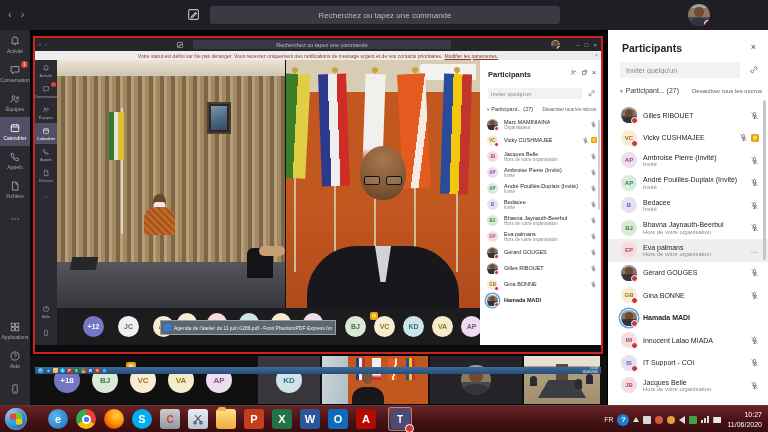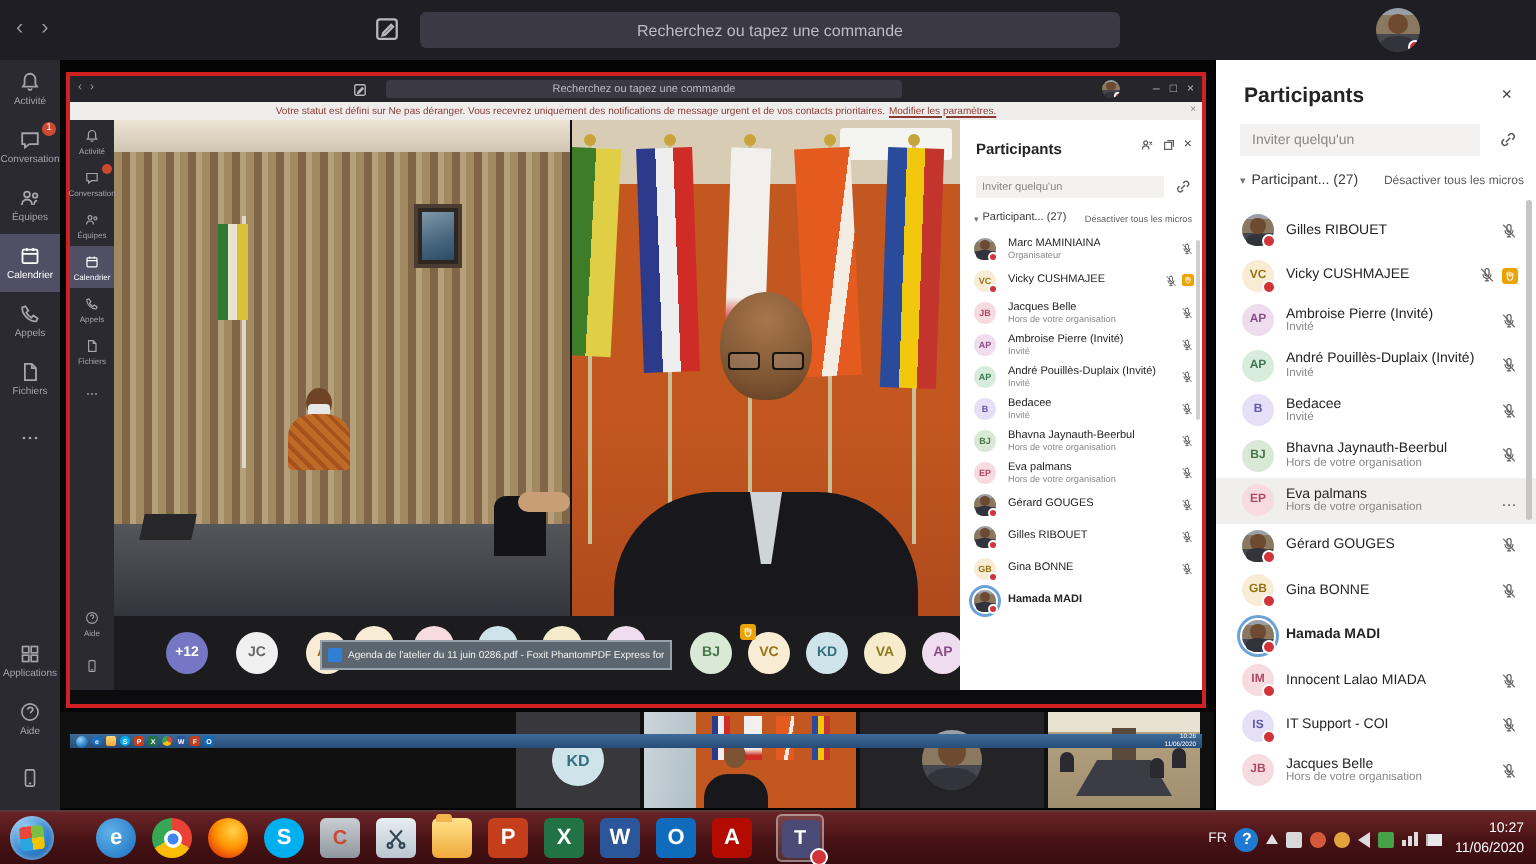--- a/index.html
+++ b/index.html
@@ -823,20 +823,44 @@
               <span>10:26</span>
               <span>11/06/2020</span>
             </span>
         </div>
 
       </div>
     </div>
   </div>
 
   <div class="filmstrip">
+    <div class="fs-grp">
+
+    <span class="fs-av" style="background: rgb(117, 119, 196); color: rgb(255, 255, 255);">
+          <span>+18</span>
+        </span>
+        <span class="fs-av" style="background: rgb(216, 233, 214); color: rgb(71, 118, 74);">
+          <span>BJ</span>
+        </span>
+        <span class="fs-av" style="background: rgb(248, 236, 212); color: rgb(151, 116, 21);">
+          <span>VC</span>
+          <span class="handb">
+            <svg viewBox="0 0 16 16">
+              <rect width="16" height="16" rx="3.5" fill="#eaa300"></rect>
+              <path d="M5.2 8V4.6M7.1 8V3.8M9 8V4.2M10.8 8V5.2M5.2 8c0 2.8 1 4.2 2.9 4.2s2.7-1.4 2.7-4.2" stroke="#fff" stroke-width="1.1" fill="none" stroke-linecap="round"></path>
+            </svg>
+          </span>
+        </span>
+        <span class="fs-av" style="background: rgb(246, 236, 203); color: rgb(143, 123, 32);">
+          <span>VA</span>
+        </span>
+        <span class="fs-av" style="background: rgb(239, 220, 238); color: rgb(138, 79, 134);">
+          <span>AP</span>
+        </span>
+      </div>
     <div class="fs-kd">
         <span class="fs-av" style="background:#cfe4ea;color:#33707e">
           <span>KD</span>
         </span>
       </div>
     <div class="fs-t fs-t1">
       <i class="t1-win"></i>
       <i class="t1-f t1a"></i>
         <i class="t1-f t1b"></i>
         <i class="t1-f t1c"></i>

